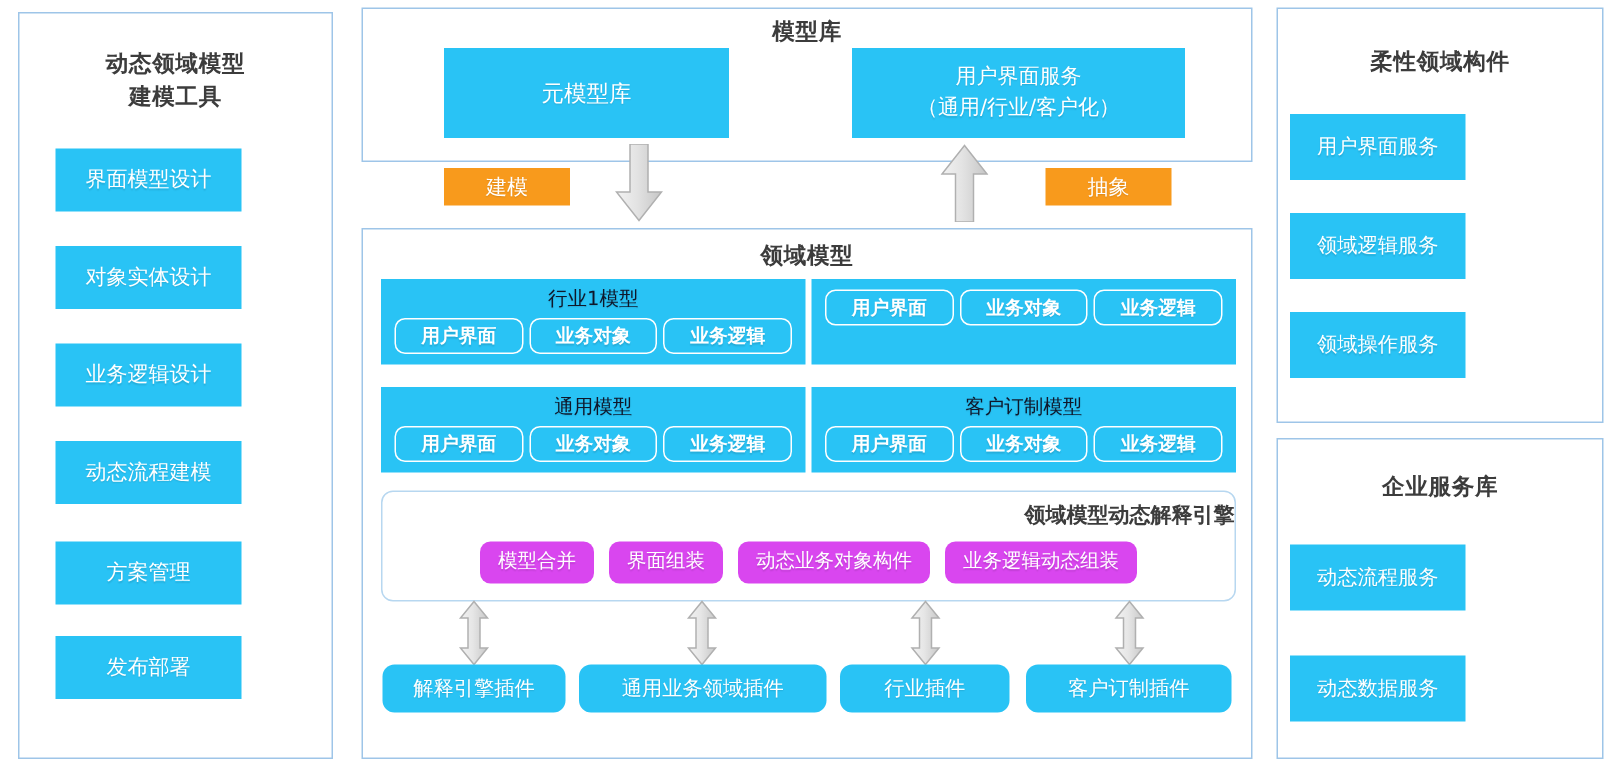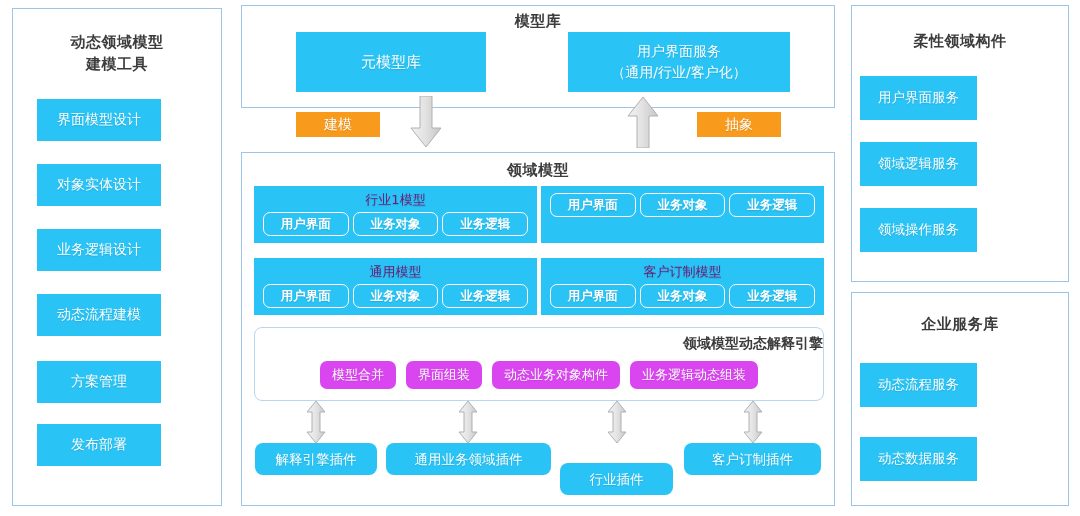--- a/index.html
+++ b/index.html
@@ -115,21 +115,21 @@
     font-size: 15px;
   }
   .model-card {
     position: absolute;
     background: #29c3f5;
     box-sizing: border-box;
     padding-top: 4px;
   }
   .model-card .card-title {
     text-align: center;
-    color: #701a75;
+    color: #0f172a;
     font-size: 13px;
     line-height: 19px;
     text-shadow: 0 1px 1px rgba(0,0,0,0.12);
   }
   .card-row {
     display: flex;
     justify-content: space-between;
     padding: 3px 7px 0 7px;
     box-sizing: border-box;
     font-weight: bold;
@@ -195,21 +195,21 @@
     border-radius: 8px;
     font-size: 13.5px;
     height: 32px;
     line-height: 32px;
     text-align: center;
     text-shadow: 0 1px 1px rgba(0,0,0,0.12);
     box-sizing: border-box;
   }
   #plugin-0 { left: 255px; top: 443px; width: 122px; }
   #plugin-1 { left: 386px; top: 443px; width: 165px; }
-  #plugin-2 { left: 560px; top: 443px; width: 113px; margin-top: 20px; }
+  #plugin-2 { left: 560px; top: 443px; width: 113px; }
   #plugin-3 { left: 684px; top: 443px; width: 137px; }
   .dbl-arrow { position: absolute; width: 22px; height: 44px; }
   #dbl-0 { left: 305px; top: 400px; }
   #dbl-1 { left: 457px; top: 400px; }
   #dbl-2 { left: 606px; top: 400px; }
   #dbl-3 { left: 742px; top: 400px; }
   
   #flex-comp-panel {
     left: 851px;
     top: 5px;

